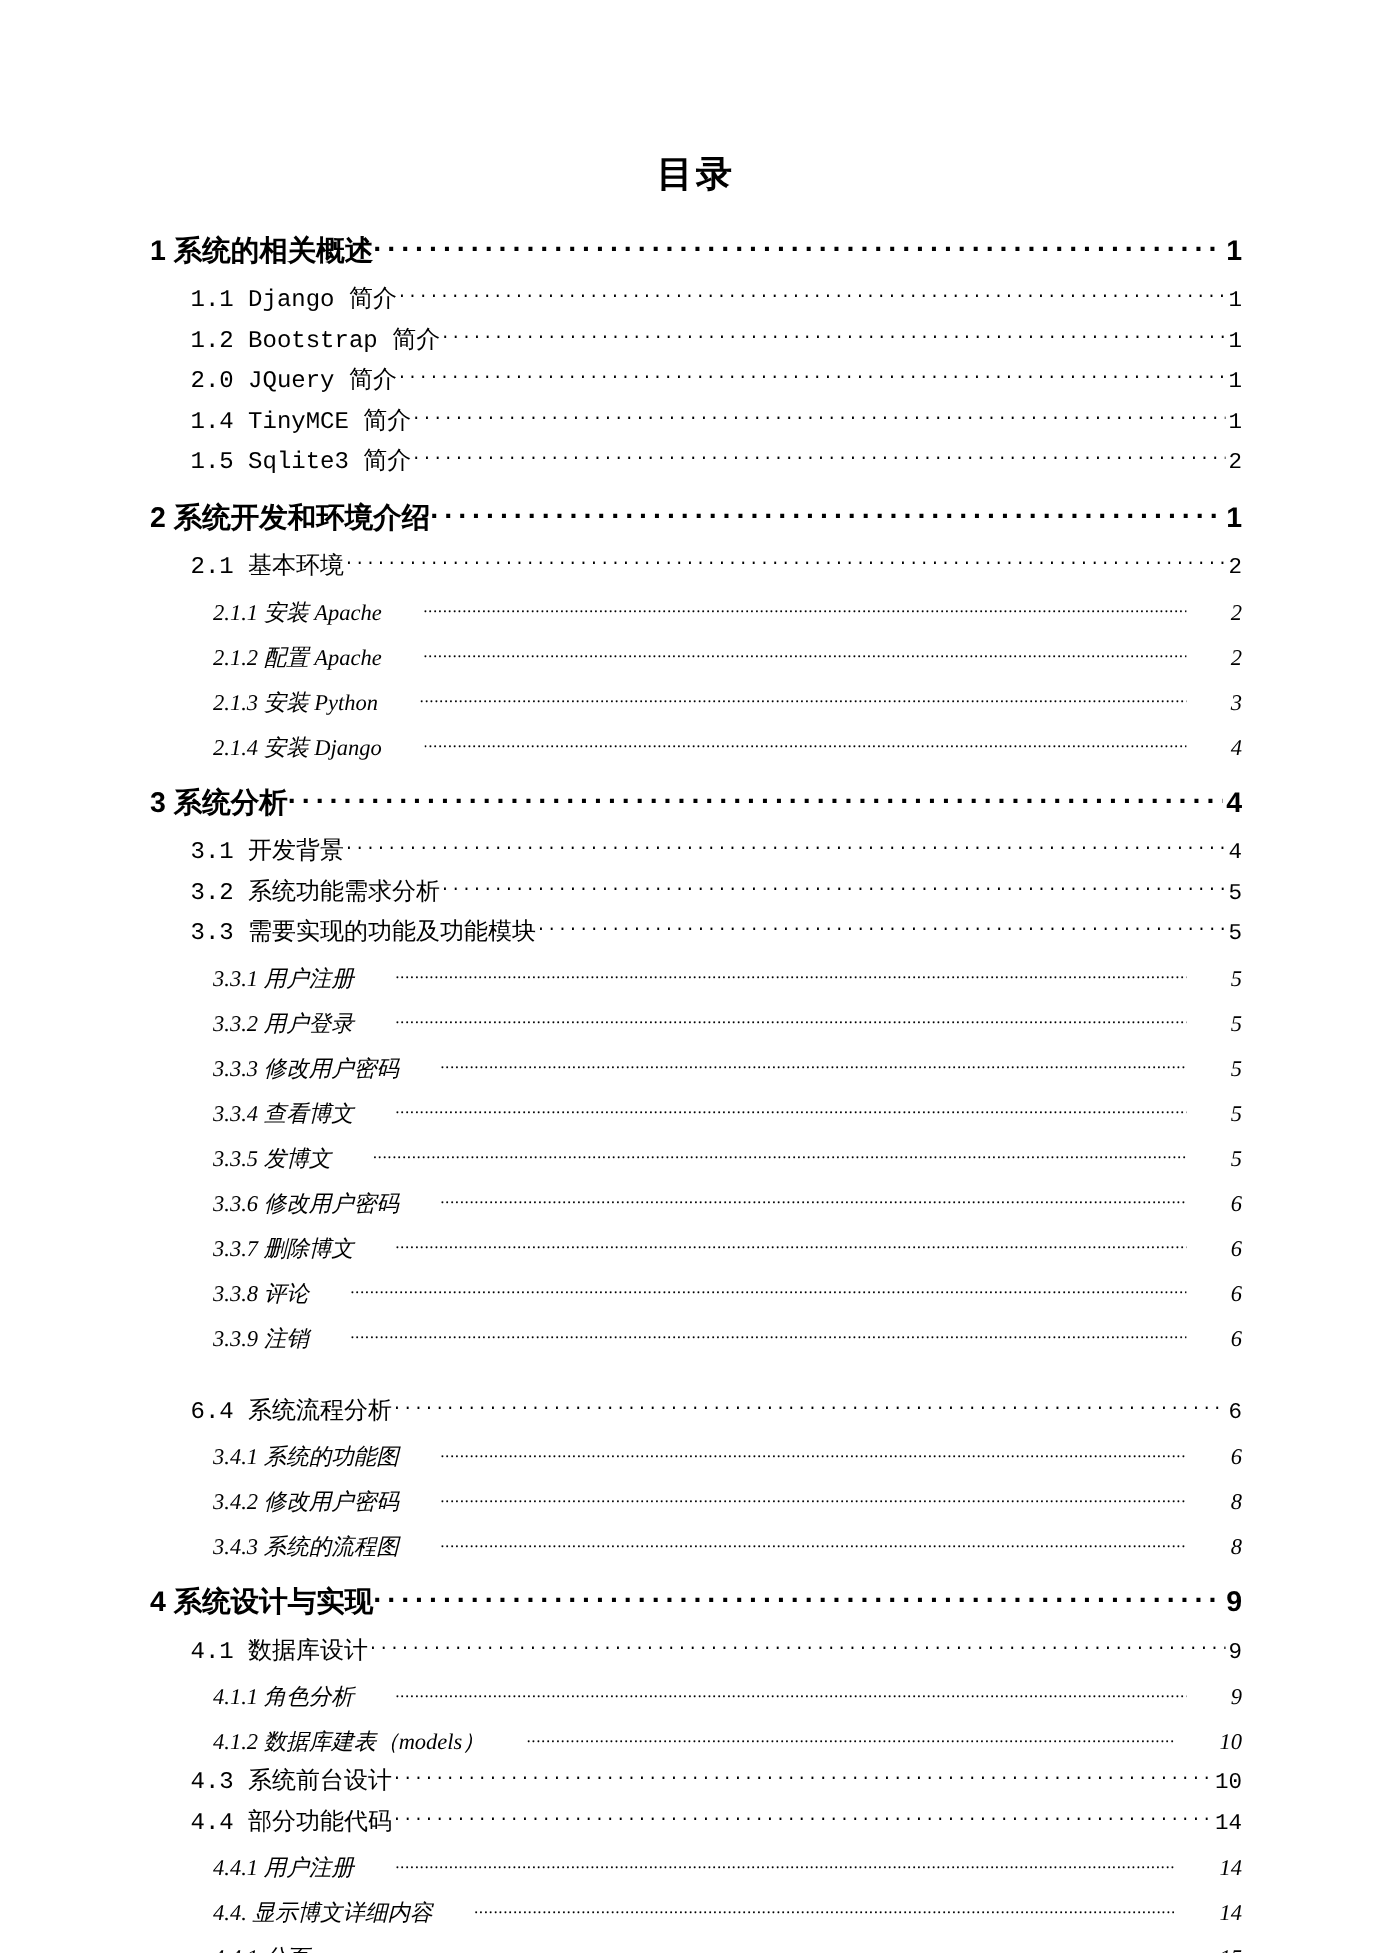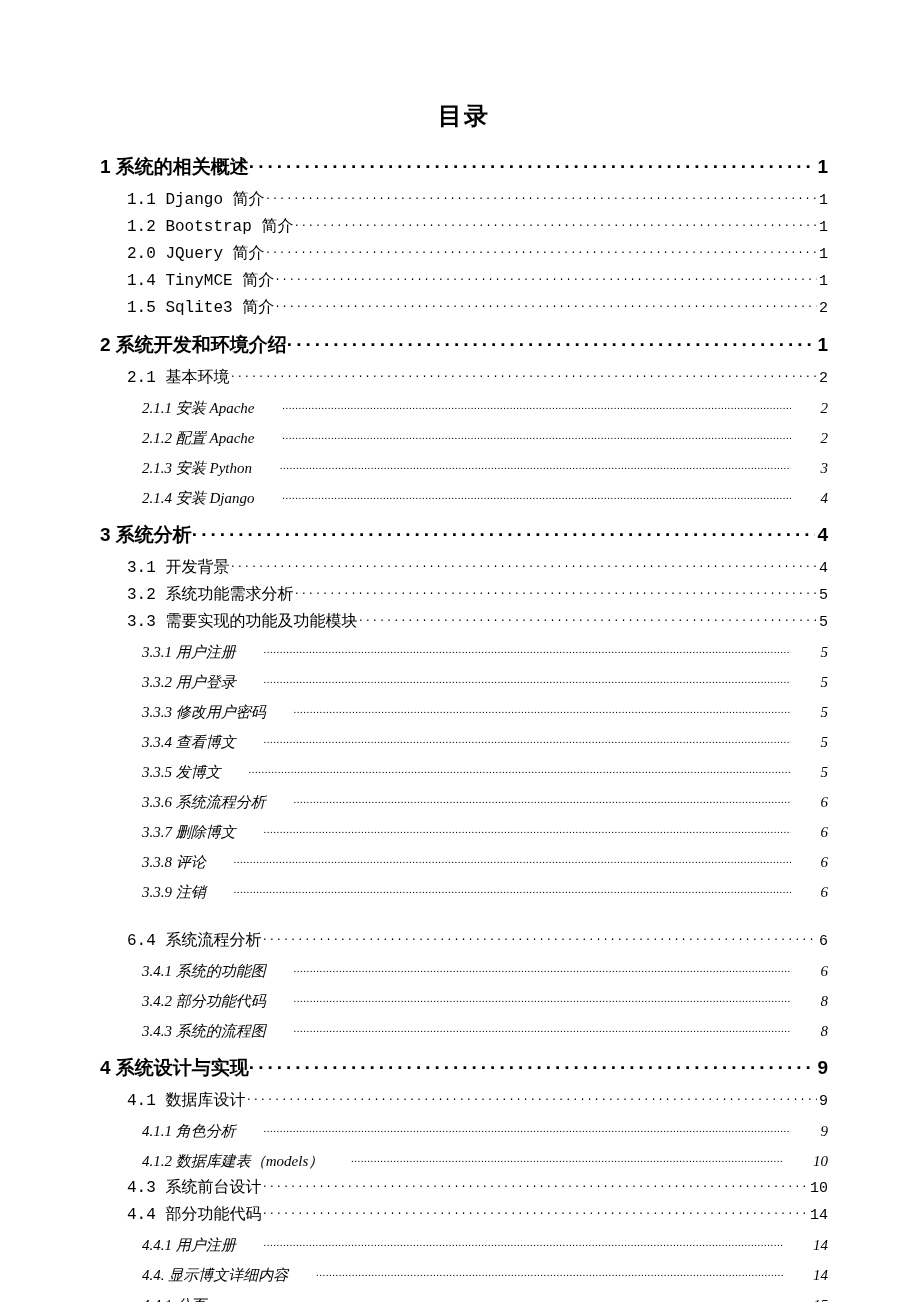--- a/index.html
+++ b/index.html
@@ -198,21 +198,21 @@
       <span class="label">3.3.4 查看博文</span>
       <span class="leader"></span>
       <span class="page">5</span>
     </div>
     <div class="line lvl-3">
       <span class="label">3.3.5 发博文</span>
       <span class="leader"></span>
       <span class="page">5</span>
     </div>
     <div class="line lvl-3">
-      <span class="label">3.3.6 系统流程分析</span>
+      <span class="label">3.3.6 修改用户密码</span>
       <span class="leader"></span>
       <span class="page">6</span>
     </div>
     <div class="line lvl-3">
       <span class="label">3.3.7 删除博文</span>
       <span class="leader"></span>
       <span class="page">6</span>
     </div>
     <div class="line lvl-3">
       <span class="label">3.3.8 评论</span>
@@ -229,21 +229,21 @@
       <span class="label">6.4 系统流程分析</span>
       <span class="leader"></span>
       <span class="page">6</span>
     </div>
     <div class="line lvl-3">
       <span class="label">3.4.1 系统的功能图</span>
       <span class="leader"></span>
       <span class="page">6</span>
     </div>
     <div class="line lvl-3">
-      <span class="label">3.4.2 部分功能代码</span>
+      <span class="label">3.4.2 修改用户密码</span>
       <span class="leader"></span>
       <span class="page">8</span>
     </div>
     <div class="line lvl-3">
       <span class="label">3.4.3 系统的流程图</span>
       <span class="leader"></span>
       <span class="page">8</span>
     </div>
     <div class="line lvl-h1">
       <span class="label">4 系统设计与实现</span>

